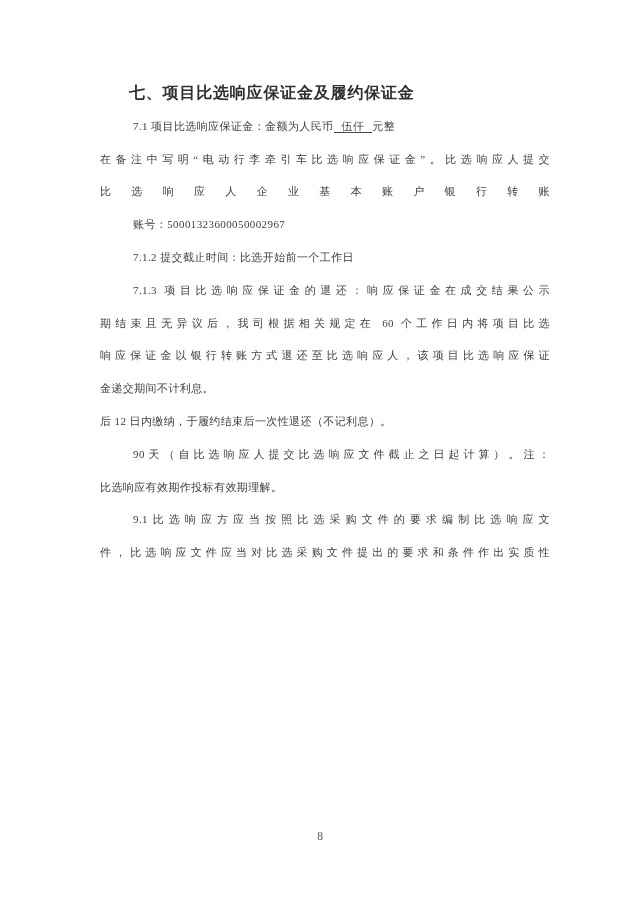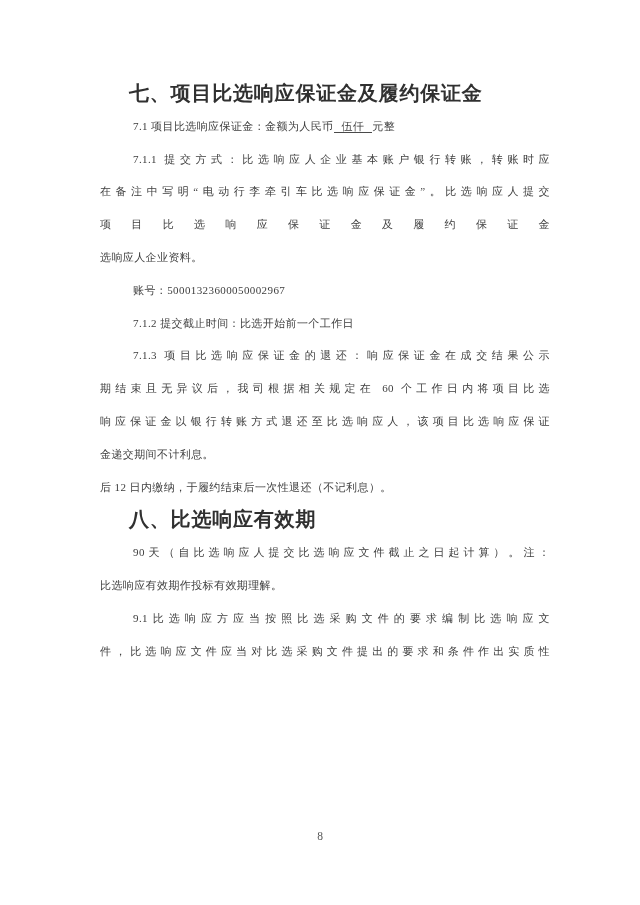--- a/index.html
+++ b/index.html
@@ -29,21 +29,21 @@
   }
   
   .fill {
     white-space: normal;
     text-align: justify;
     text-align-last: justify;
   }
   
   .indent { text-indent: 33px; }
   .head {
-    font-size: 20px;
+    font-size: 16px;
     font-weight: bold;
     color: #303030;
     text-indent: 29px;
     letter-spacing: 0.8px;
   }
   .amount {
     border-bottom: 1.2px solid #4a4a4a;
     padding: 0 8px;
   }
   .pagenum {
@@ -58,37 +58,34 @@
 </head>
 <body>
 
 <div class="page">
   <div class="content">
 
     <div class="line head">七、项目比选响应保证金及履约保证金</div>
 
     <div class="line indent"><span>7.1 项目比选响应保证金：金额为人民币</span><span class="amount">伍仟</span><span>元整</span></div>
 
-    <div class="line indent fill">7.1.1 提交方式：比选响应人企业基本账户银行转账，转账时应</div>
     <div class="line fill">在备注中写明“电动行李牵引车比选响应保证金”。比选响应人提交</div>
-    <div class="line fill">项目比选响应保证金及履约保证金</div>
-    <div class="line">选响应人企业资料。</div>
+    <div class="line fill">比选响应人企业基本账户银行转账</div>
 
     <div class="line indent">账号：50001323600050002967</div>
 
     <div class="line indent">7.1.2 提交截止时间：比选开始前一个工作日</div>
 
     <div class="line indent fill">7.1.3 项目比选响应保证金的退还：响应保证金在成交结果公示</div>
     <div class="line fill">期结束且无异议后，我司根据相关规定在 60 个工作日内将项目比选</div>
     <div class="line fill">响应保证金以银行转账方式退还至比选响应人，该项目比选响应保证</div>
     <div class="line">金递交期间不计利息。</div>
 
     <div class="line">后 12 日内缴纳，于履约结束后一次性退还（不记利息）。</div>
 
-    <div class="line head">八、比选响应有效期</div>
     <div class="line indent fill">90天（自比选响应人提交比选响应文件截止之日起计算）。注：</div>
     <div class="line">比选响应有效期作投标有效期理解。</div>
 
     <div class="line indent fill">9.1比选响应方应当按照比选采购文件的要求编制比选响应文</div>
     <div class="line fill">件，比选响应文件应当对比选采购文件提出的要求和条件作出实质性</div>
 
   </div>
 
   <div class="pagenum">8</div>
 </div>

